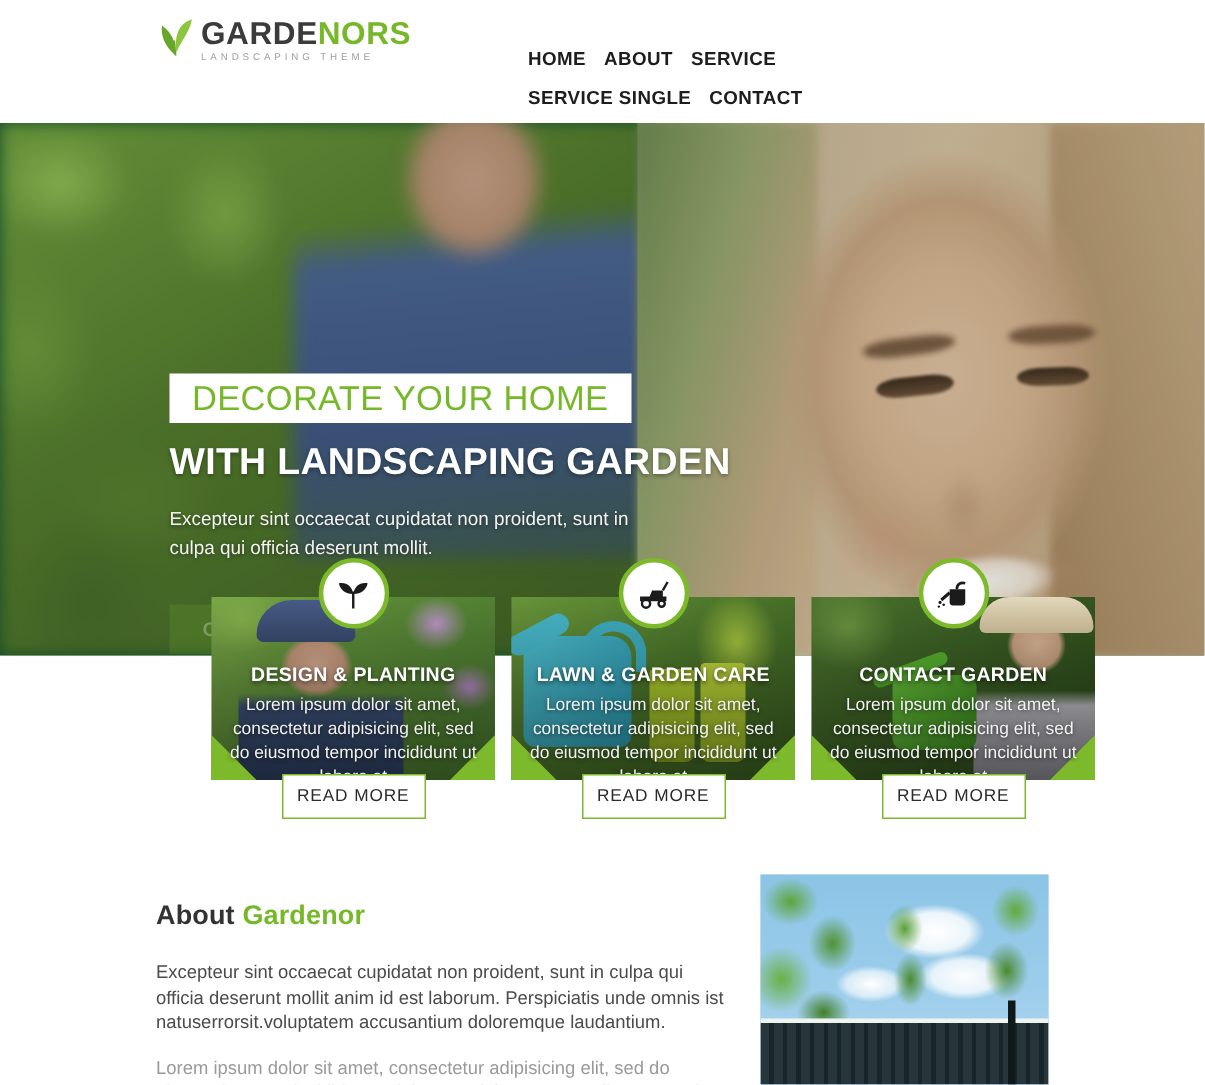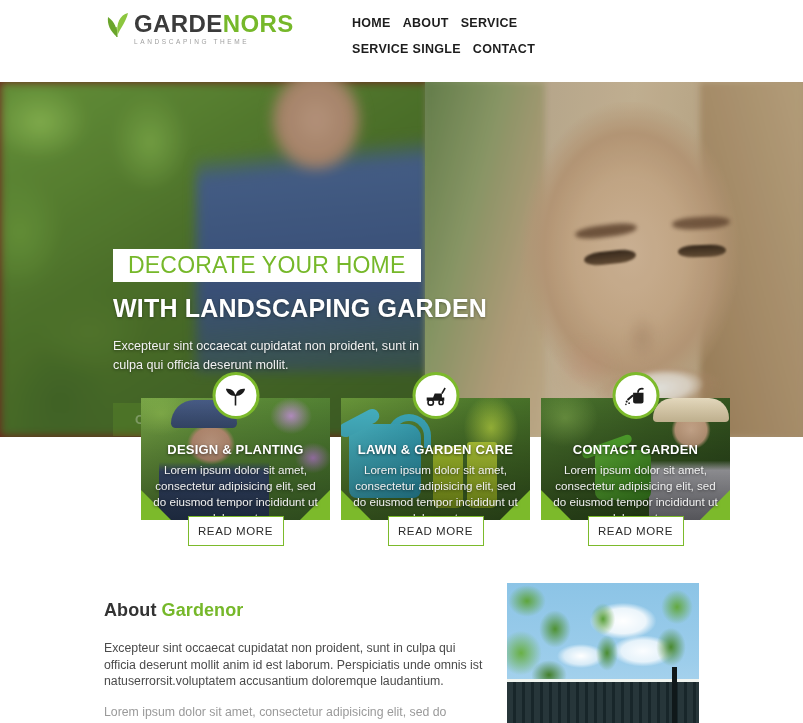--- a/index.html
+++ b/index.html
@@ -17,31 +17,31 @@
     width:803px; height:82px;
     background:#ffffff;
   }
   .logo {
     position:absolute; left:104px; top:8px;
     display:flex; align-items:flex-start;
   }
   .logo-mark { width:26px; height:30px; margin-right:4px; flex:0 0 auto; }
   .logo-text { line-height:1; padding-top:4px; }
   .logo-name {
-    font-size:24px; font-weight:bold; letter-spacing:0.4px;
+    font-size:21px; font-weight:bold; letter-spacing:0.4px;
   }
   .logo-name .dark { color:#3b3b3b; }
   .logo-name .green { color:#76b82a; }
   .logo-sub {
     font-size:6.5px; color:#a0a0a0; letter-spacing:2.6px;
     margin-top:3px; font-weight:normal;
   }
 
   .nav {
-    position:absolute; left:352px; top:16px;
+    position:absolute; left:352px; top:32px;
     width:245px;
     display:flex; flex-wrap:wrap;
     column-gap:22px; row-gap:14px;gap:12px;
   }
   .nav a {
     font-size:12.5px; font-weight:bold; color:#1d1d1d;
     text-decoration:none; letter-spacing:0.3px;
     white-space:nowrap;
   }
 
@@ -54,21 +54,21 @@
     font-size:12.5px; font-weight:bold;
     line-height:22px; letter-spacing:0.3px;
     text-align:left; padding:4px 0 0 16px;
   }
 
   
   .hero {
     position:relative;
     width:803px; height:355px;
     overflow:hidden;
-    background:#7f1d1d;
+    background:#14532d;
   }
   .hero-photo { position:absolute; inset:0; }
 
   
   .hp-foliage {
     position:absolute; left:0; top:0; width:430px; height:355px;
     background:
       radial-gradient(ellipse 70px 55px at 40px 40px, #8fbe54 0%, rgba(143,190,84,0) 70%),
       radial-gradient(ellipse 60px 80px at 20px 150px, #6d9c3c 0%, rgba(109,156,60,0) 72%),
       radial-gradient(ellipse 80px 60px at 90px 250px, #597f2f 0%, rgba(89,127,47,0) 72%),

